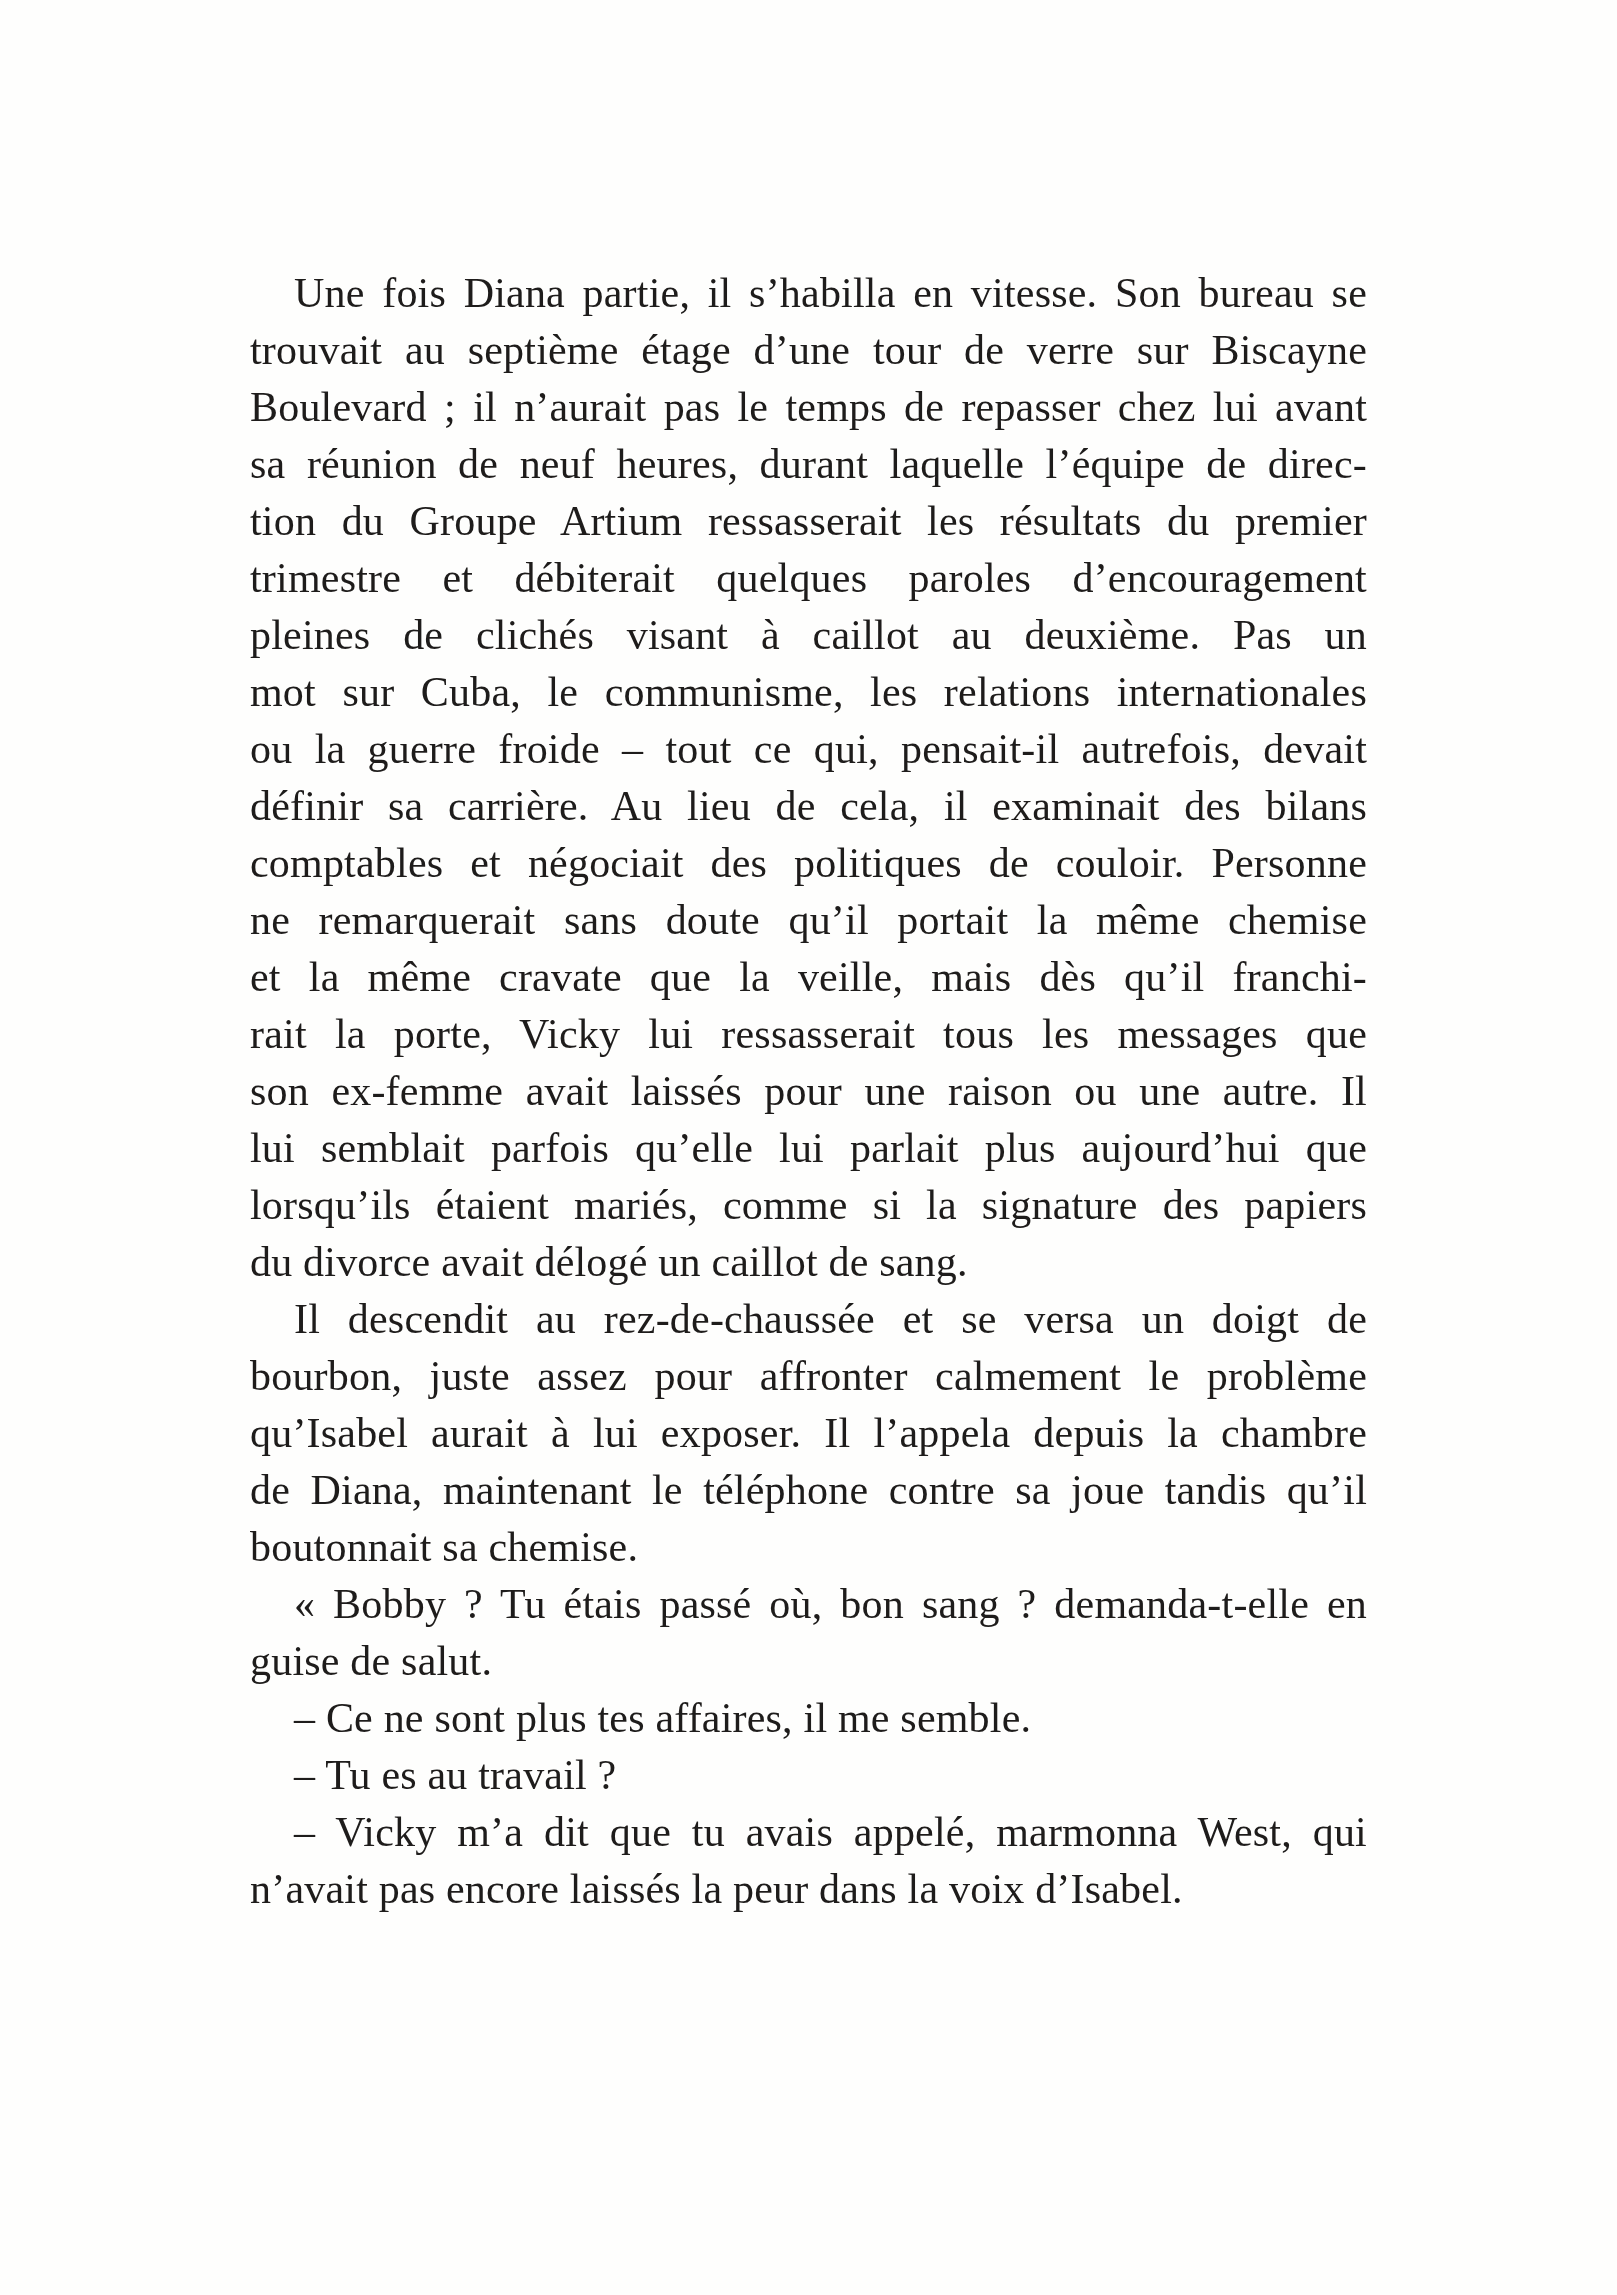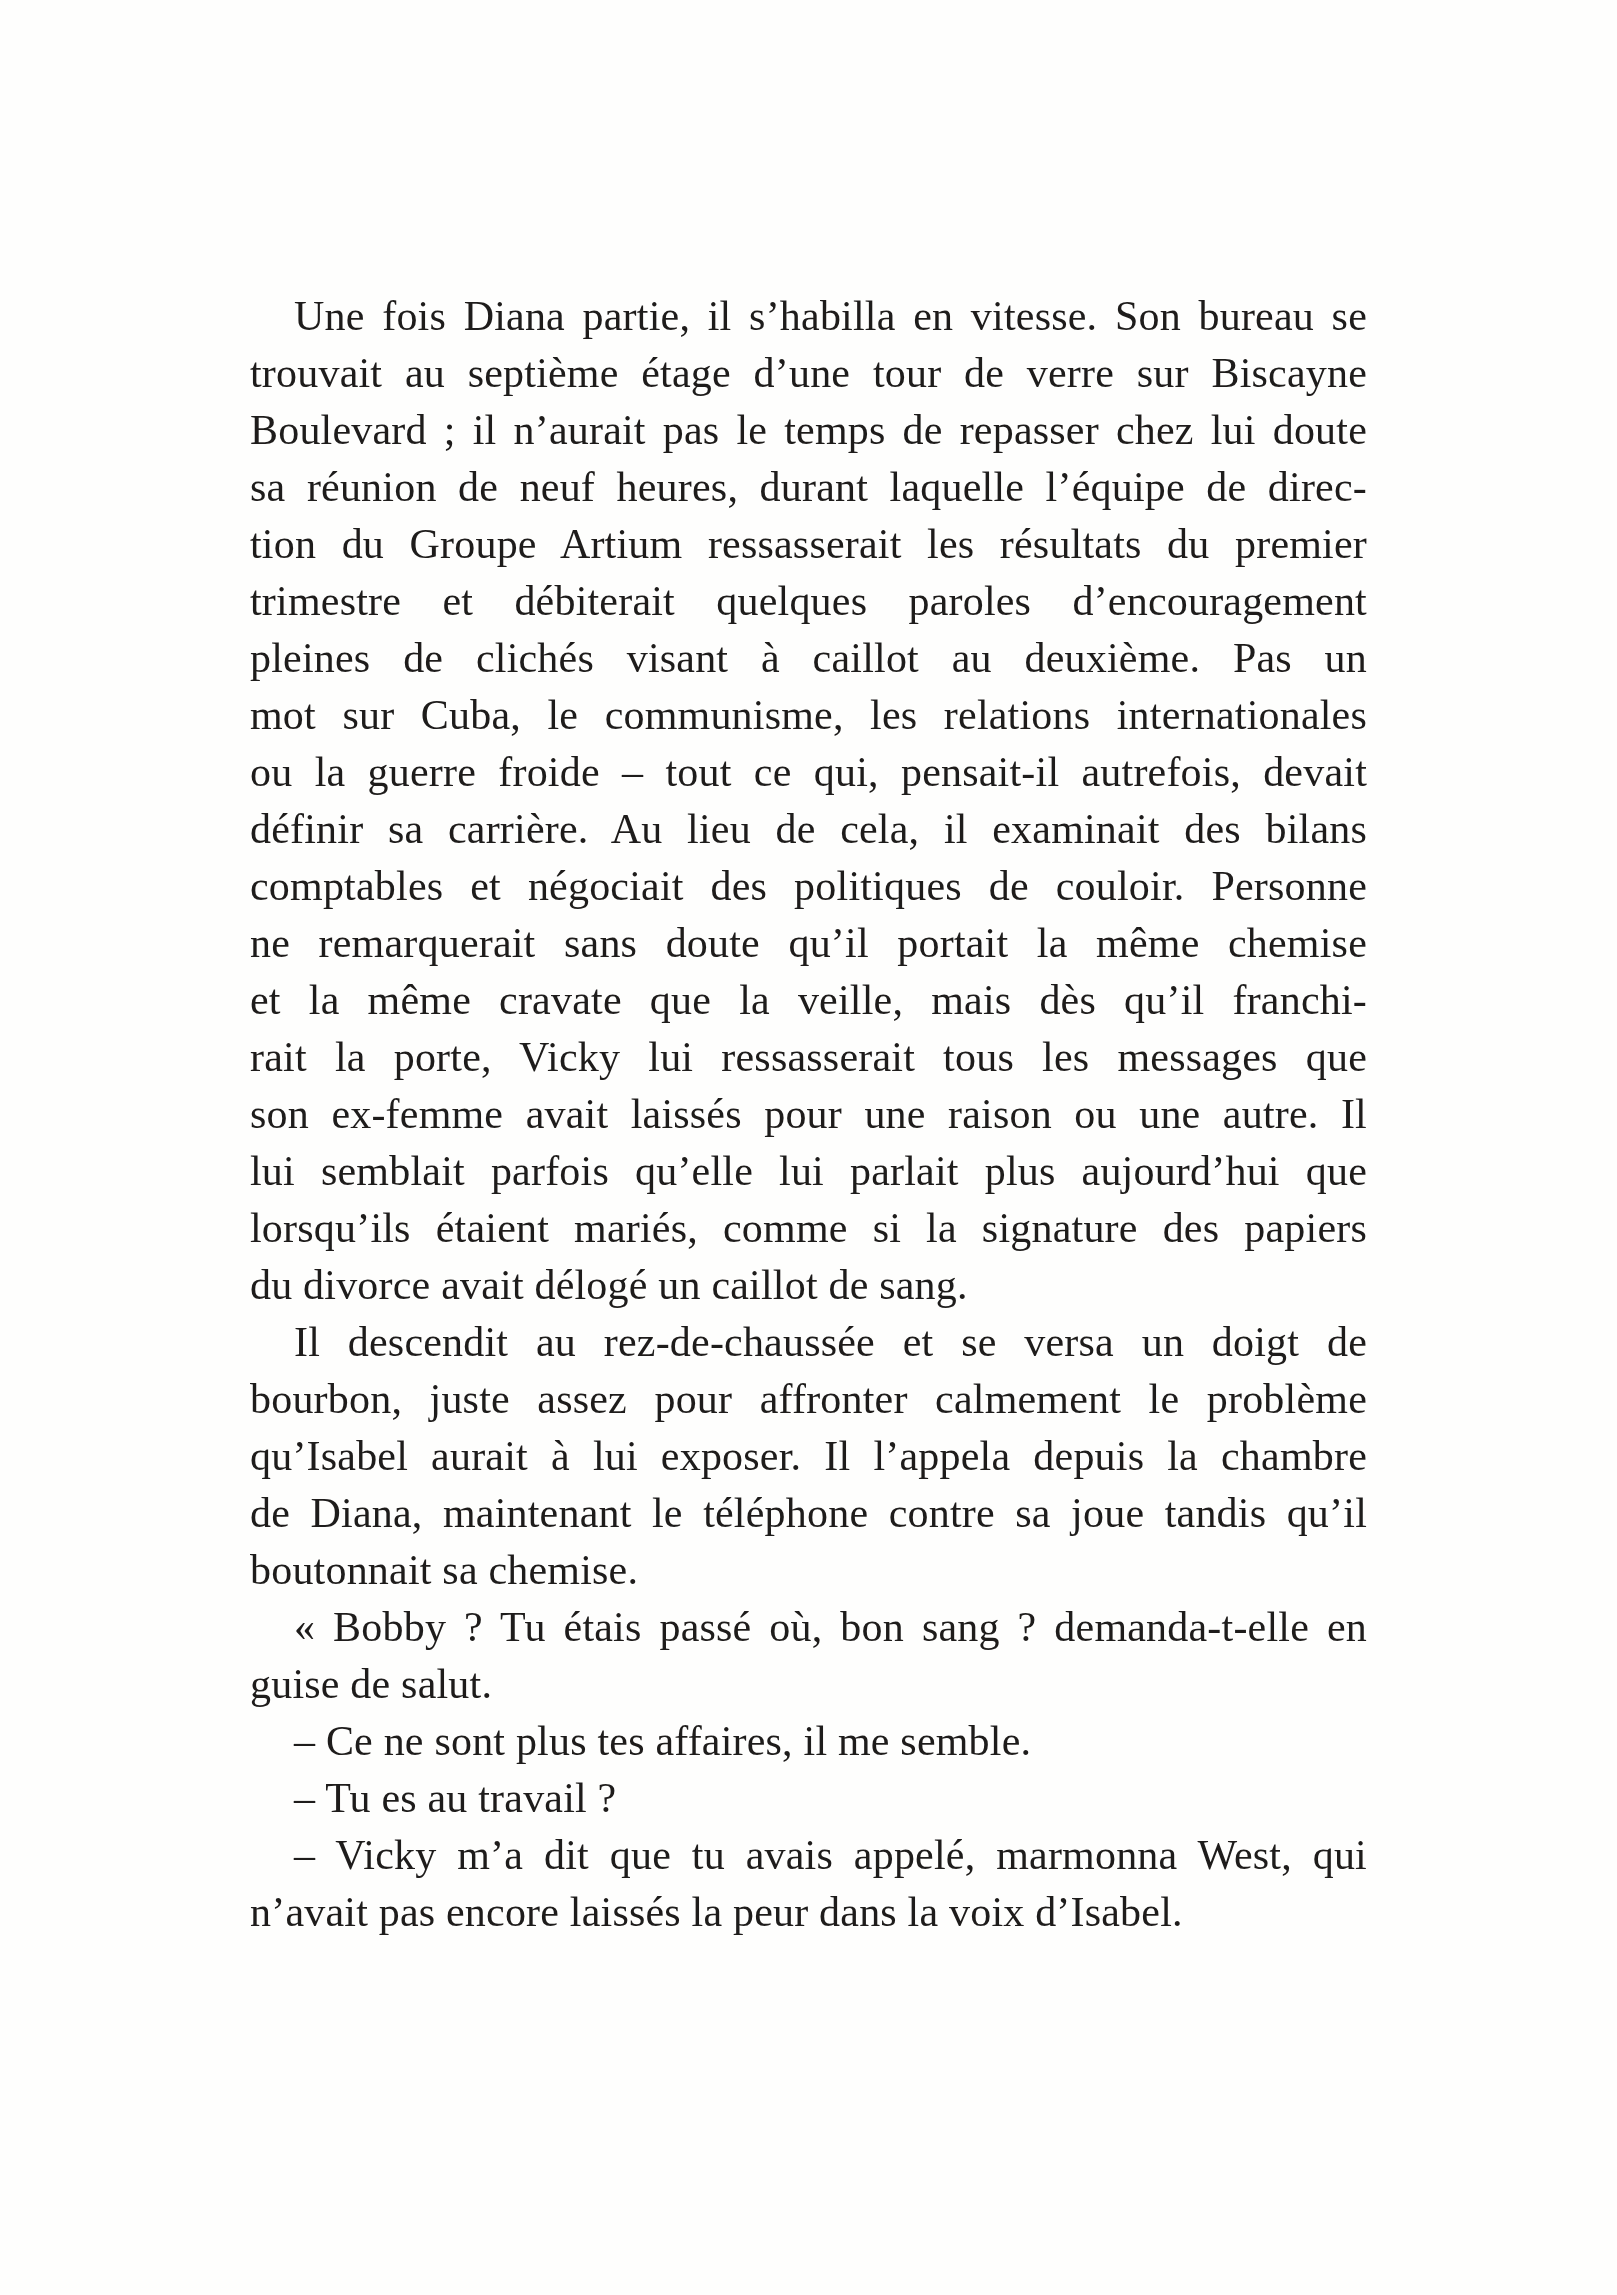--- a/index.html
+++ b/index.html
@@ -21,21 +21,20 @@
     height: 2296px;
   }
   .text-block {
     position: absolute;
     left: 250px;
     top: 265px;
     width: 1117px;
     font-size: 42px;
     line-height: 57px;
     letter-spacing: 0.2px;
-    margin-top: 23px;
   }
   .para {
     margin: 0;
     padding: 0;
   }
   .line {
     display: block;
     text-align: justify;
     text-align-last: justify;
     text-justify: inter-word;
@@ -50,21 +49,21 @@
   }
 </style>
 </head>
 <body>
 
 <main class="page" style="background: rgb(254, 254, 253);">
   <section class="text-block" id="textBlock" style="color: rgb(30, 28, 27);">
       <div class="para">
         <span class="line first">Une fois Diana partie, il s’habilla en vitesse. Son bureau se</span>
         <span class="line">trouvait au septième étage d’une tour de verre sur Biscayne</span>
-        <span class="line">Boulevard ; il n’aurait pas le temps de repasser chez lui doute</span>
+        <span class="line">Boulevard ; il n’aurait pas le temps de repasser chez lui avant</span>
         <span class="line">sa réunion de neuf heures, durant laquelle l’équipe de direc-</span>
         <span class="line">tion du Groupe Artium ressasserait les résultats du premier</span>
         <span class="line">trimestre et débiterait quelques paroles d’encouragement</span>
         <span class="line">pleines de clichés visant à caillot au deuxième. Pas un</span>
         <span class="line">mot sur Cuba, le communisme, les relations internationales</span>
         <span class="line">ou la guerre froide – tout ce qui, pensait-il autrefois, devait</span>
         <span class="line">définir sa carrière. Au lieu de cela, il examinait des bilans</span>
         <span class="line">comptables et négociait des politiques de couloir. Personne</span>
         <span class="line">ne remarquerait sans doute qu’il portait la même chemise</span>
         <span class="line">et la même cravate que la veille, mais dès qu’il franchi-</span>

